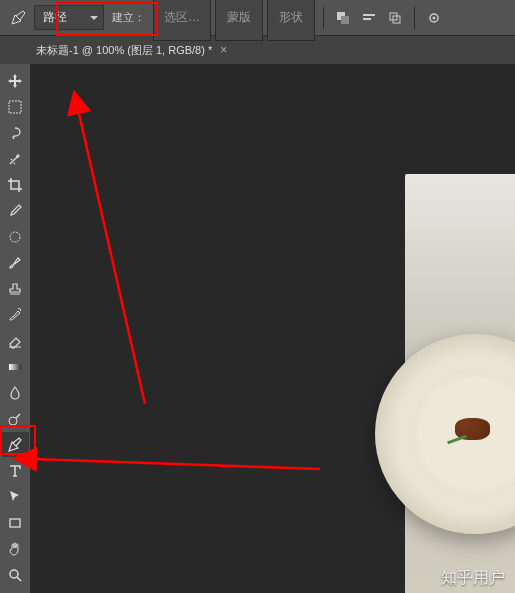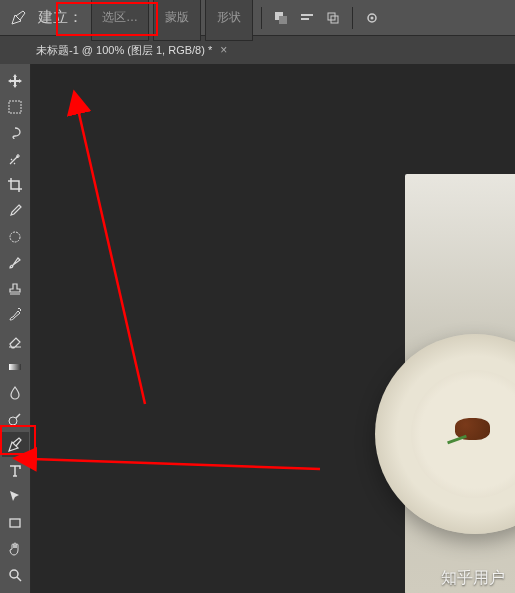--- a/index.html
+++ b/index.html
@@ -1,21 +1,21 @@
 <!DOCTYPE html>
 <html><head>
 <meta charset="utf-8">
 <style>
 *{margin:0;padding:0;box-sizing:border-box;font-family:"Microsoft YaHei",Arial,sans-serif}
 body{width:515px;height:593px;background:#333;overflow:hidden;position:relative}
 .top-bar{height:36px;background:#535353;display:flex;align-items:center;padding:0 6px;gap:4px;border-bottom:1px solid #2a2a2a}
 .pen-icon{width:24px;height:24px;display:flex;align-items:center;justify-content:center;color:#ddd}
 .dropdown{background:#454545;border:1px solid #333;color:#ddd;font-size:12px;padding:3px 18px 3px 8px;position:relative;min-width:70px;cursor:pointer}
 .dropdown::after{content:"";position:absolute;right:5px;top:50%;transform:translateY(-50%);border-left:4px solid transparent;border-right:4px solid transparent;border-top:4px solid #ccc}
-.label-txt{color:#ccc;font-size:15px;margin:0 4px}
+.label-txt{color:#ccc;font-size:11px;margin:0 4px}
 .opt-btn{background:#454545;border:1px solid #2a2a2a;color:#999;font-size:12px;padding:14px 10px;cursor:pointer;min-width:48px;text-align:center}
 .divider{width:1px;height:22px;background:#2a2a2a;margin:0 4px}
 .ic-btn{width:22px;height:22px;display:flex;align-items:center;justify-content:center;cursor:pointer;color:#ccc}
 .tab-bar{height:28px;background:#424242;display:flex;align-items:center;padding-left:32px}
 .tab{color:#ddd;font-size:11px;padding:0 4px;display:flex;align-items:center;gap:6px}
 .tab-close{color:#aaa;font-size:12px;cursor:pointer;margin-left:2px}
 .main{display:flex;height:calc(100% - 64px);position:relative}
 .toolbar{width:31px;background:#535353;display:flex;flex-direction:column;align-items:center;padding-top:4px;gap:1px;border-right:1px solid #2a2a2a}
 .tool{width:27px;height:25px;display:flex;align-items:center;justify-content:center;cursor:pointer;color:#ddd;position:relative}
 .tool.active{background:#3a3a3a}
@@ -31,20 +31,21 @@
 </style>
 </head>
 <body>
 
 <div class="top-bar">
   <div class="pen-icon">
     <svg width="16" height="16" viewBox="0 0 16 16">
         <path d="M2 14 L5 5 L11 11 L2 14 Z M6 6 L13 1 L15 3 L10 10" stroke="#ddd" stroke-width="1" fill="none"></path>
       </svg>
   </div>
+  <div class="dropdown">路径</div>
   <span class="label-txt">建立：</span>
   <button class="opt-btn">选区…</button>
   <button class="opt-btn">蒙版</button>
   <button class="opt-btn">形状</button>
   <div class="divider"></div>
   <div class="ic-btn">
       <svg width="16" height="16">
         <rect x="2" y="2" width="8" height="8" fill="#ccc"></rect>
         <rect x="6" y="6" width="8" height="8" fill="#888"></rect>
       </svg>

